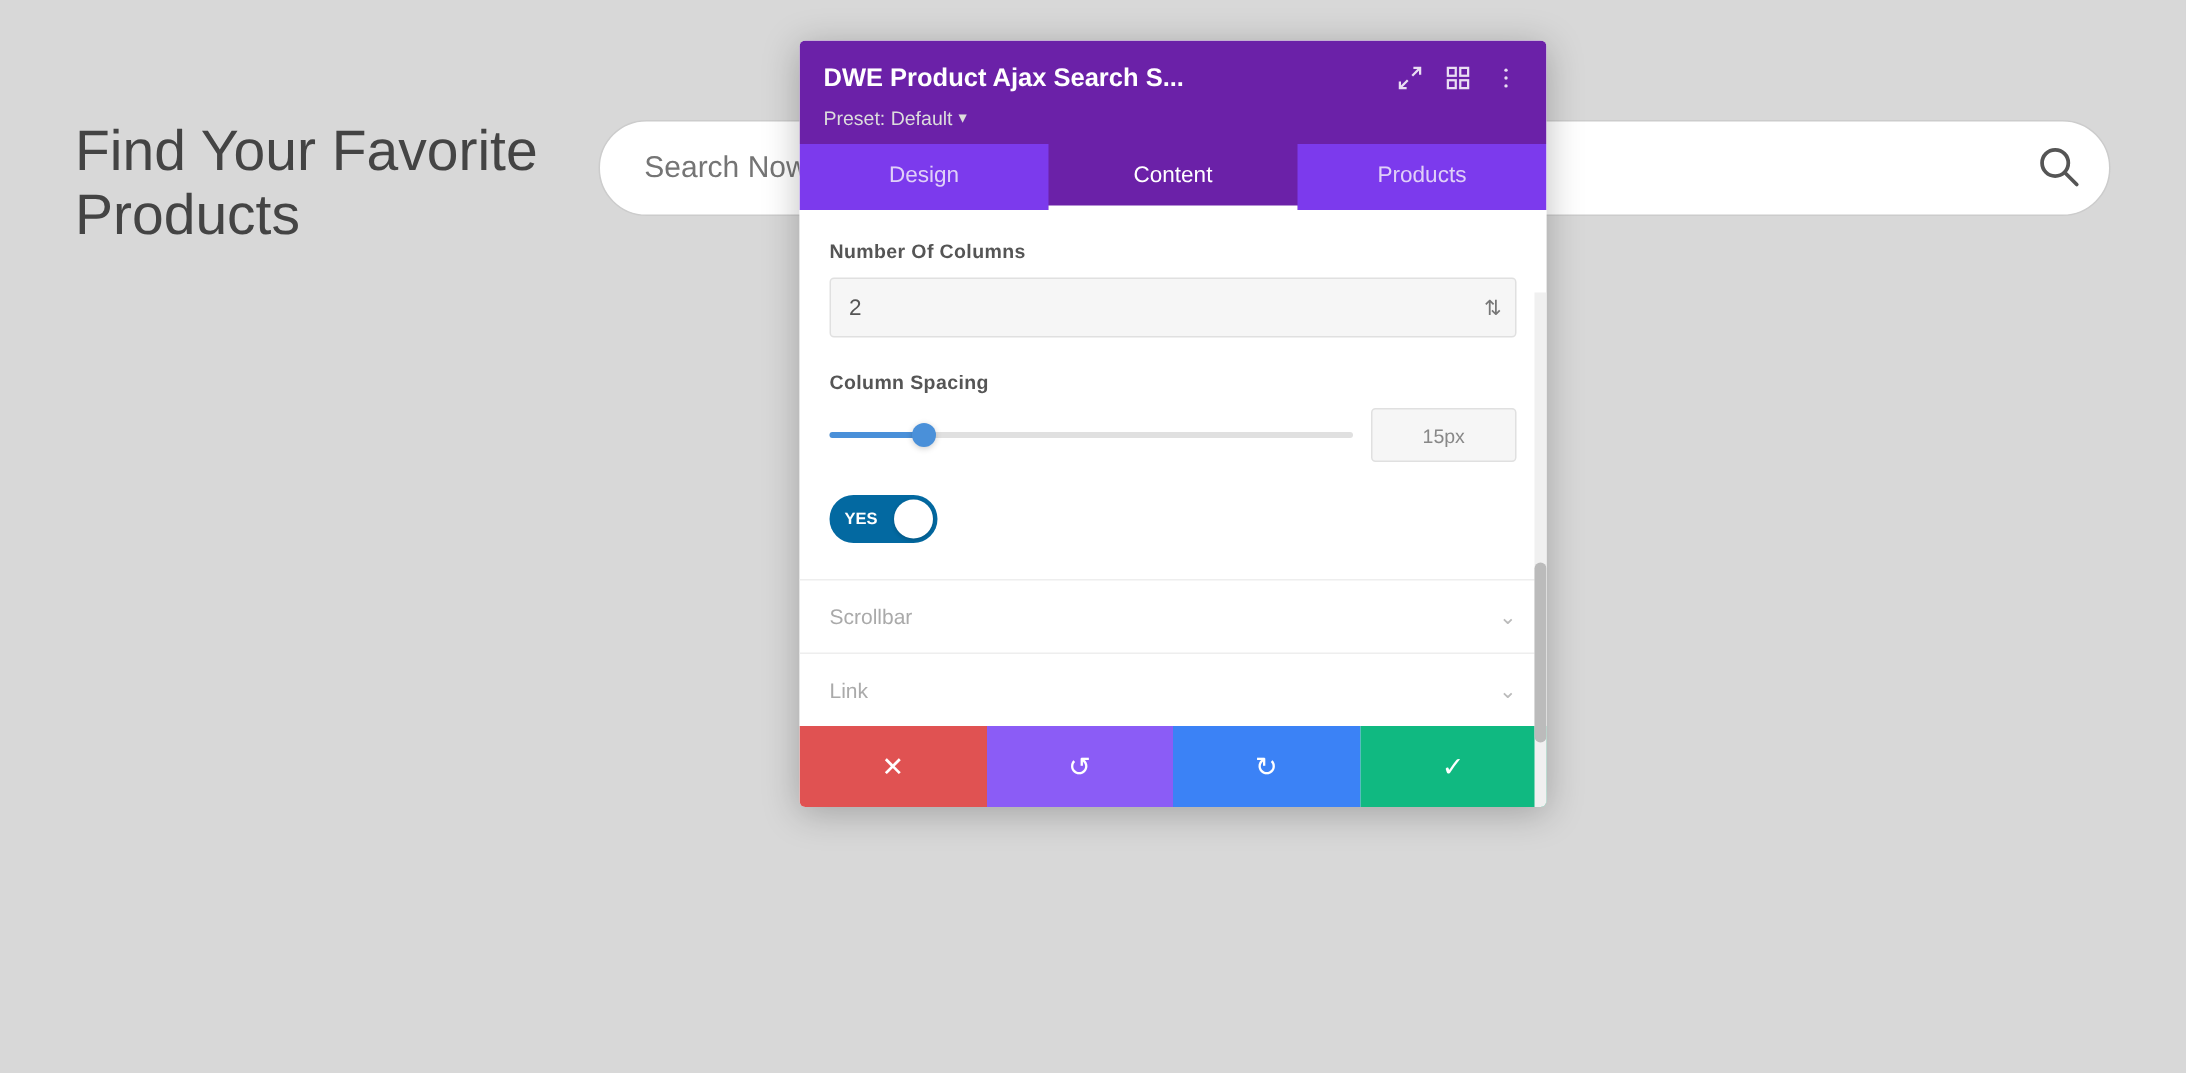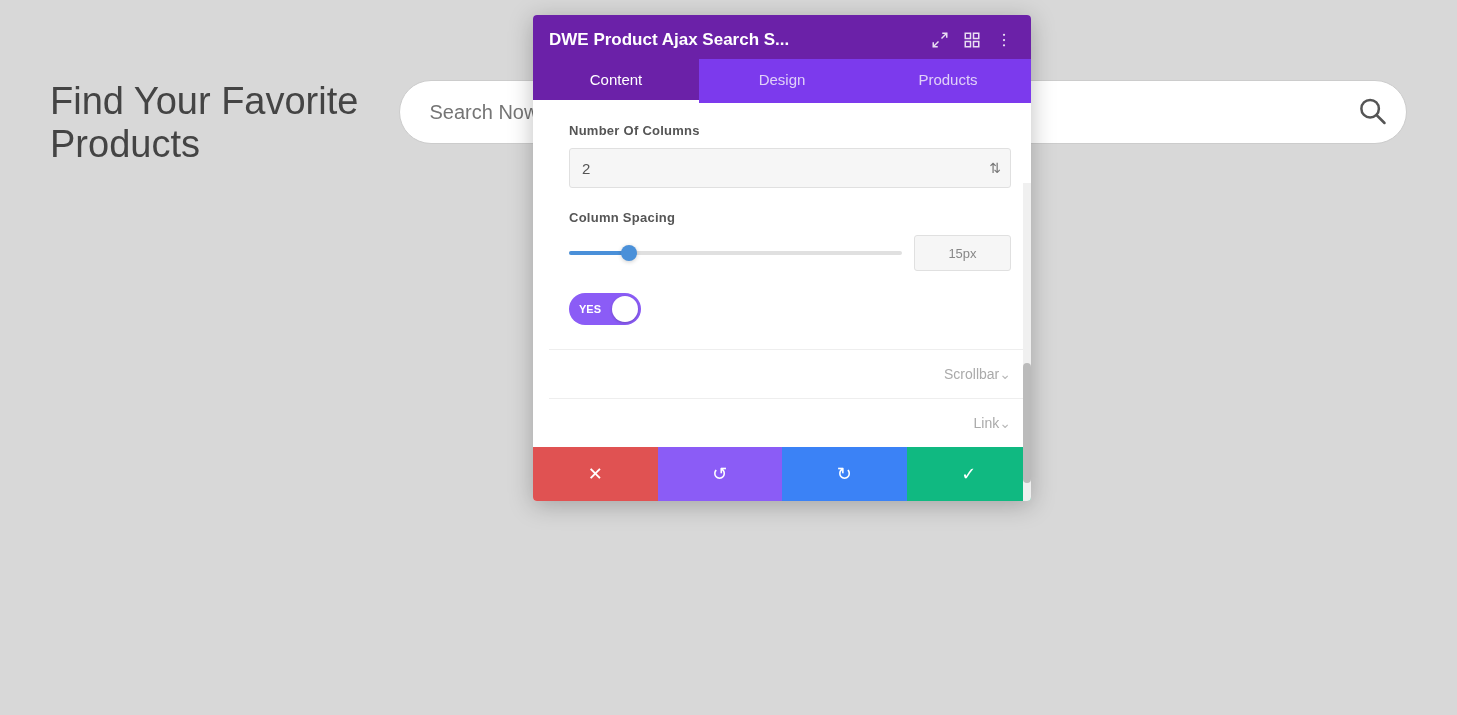--- a/index.html
+++ b/index.html
@@ -61,21 +61,21 @@
     }
 
     .search-icon-btn svg {
       width: 30px;
       height: 30px;
     }
 
     
     .modal-panel {
       position: absolute;
-      top: 15px;
+      top: 27px;
       left: 533px;
       width: 498px;
       background: #fff;
       border-radius: 4px;
       box-shadow: 0 4px 24px rgba(0,0,0,0.25);
       overflow: hidden;
       display: flex;
       flex-direction: column;
     }
 
@@ -155,21 +155,20 @@
       color: #fff;
       border-bottom: 3px solid #fff;
       background: #6b21a8;
     }
 
     
     .panel-body {
       padding: 20px 20px 0 20px;
       background: #fff;
       flex: 1;
-      margin-left: 16px;
     }
 
     .field-label {
       font-size: 13px;
       font-weight: 600;
       color: #555;
       margin-bottom: 10px;
       text-transform: none;
       letter-spacing: 0.02em;
     }
@@ -261,21 +260,21 @@
       display: flex;
       align-items: center;
     }
 
     .toggle-pill {
       display: flex;
       align-items: center;
       width: 72px;
       height: 32px;
       border-radius: 16px;
-      background: #8b5cf6;
+      background: #0369a1;
       cursor: pointer;
       position: relative;
       overflow: hidden;
     }
 
     .toggle-yes {
       font-size: 11px;
       font-weight: 700;
       color: #fff;
       padding-left: 10px;
@@ -289,21 +288,21 @@
       border-radius: 50%;
       position: absolute;
       right: 3px;
       top: 3px;
       box-shadow: 0 1px 3px rgba(0,0,0,0.2);
     }
 
     .collapsible-section {
       padding: 16px 20px;
       display: flex;
-      justify-content: flex-end;
+      justify-content: space-between;
       align-items: center;
       cursor: pointer;
       border-top: 1px solid #eee;
       margin: 0 -20px;
     }
 
     .collapsible-label {
       font-size: 14px;
       color: #aaa;
       font-weight: 400;
@@ -396,28 +395,32 @@
         </button>
         <button class="panel-icon-btn">
           <svg width="18" height="18" viewBox="0 0 24 24" fill="white">
             <circle cx="12" cy="5" r="1.5"></circle>
             <circle cx="12" cy="12" r="1.5"></circle>
             <circle cx="12" cy="19" r="1.5"></circle>
           </svg>
         </button>
       </div>
     </div>
+    <div class="panel-preset">
+      <span>Preset: Default</span>
+      <span class="arrow">▾</span>
+    </div>
   </div>
 
   <div class="panel-tabs">
+    <div class="tab">
+      <span>Design</span>
+    </div>
     <div class="tab active">
       <span>Content</span>
-    </div>
-    <div class="tab">
-      <span>Design</span>
     </div>
     <div class="tab">
       <span>Products</span>
     </div>
   </div>
 
   <div class="panel-body">
 
     <div>
       <div class="field-label">Number Of Columns</div>

